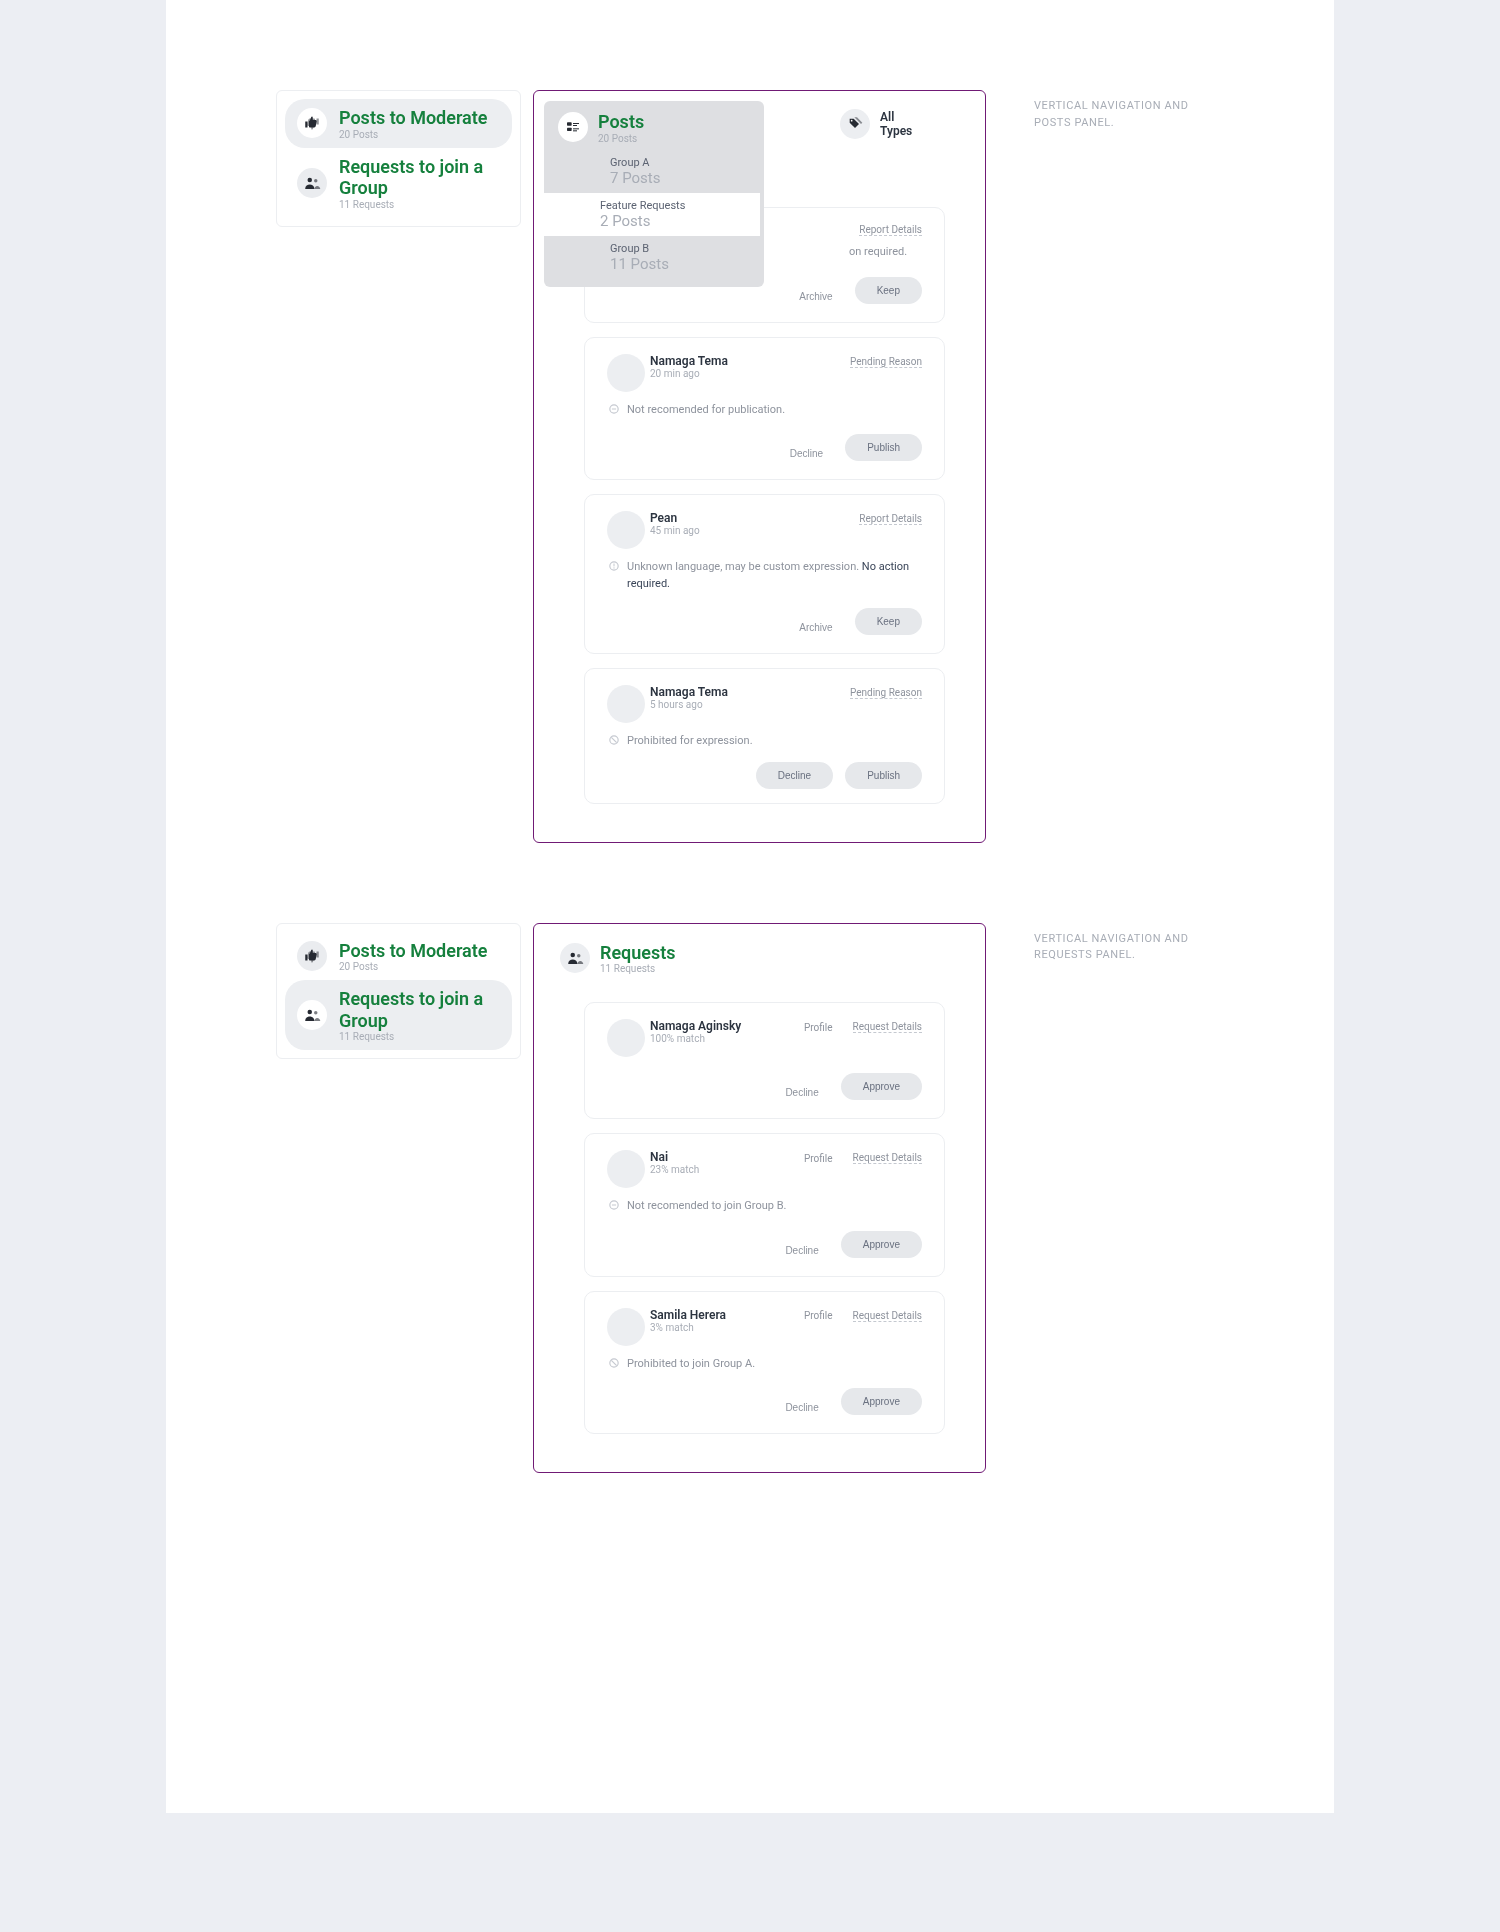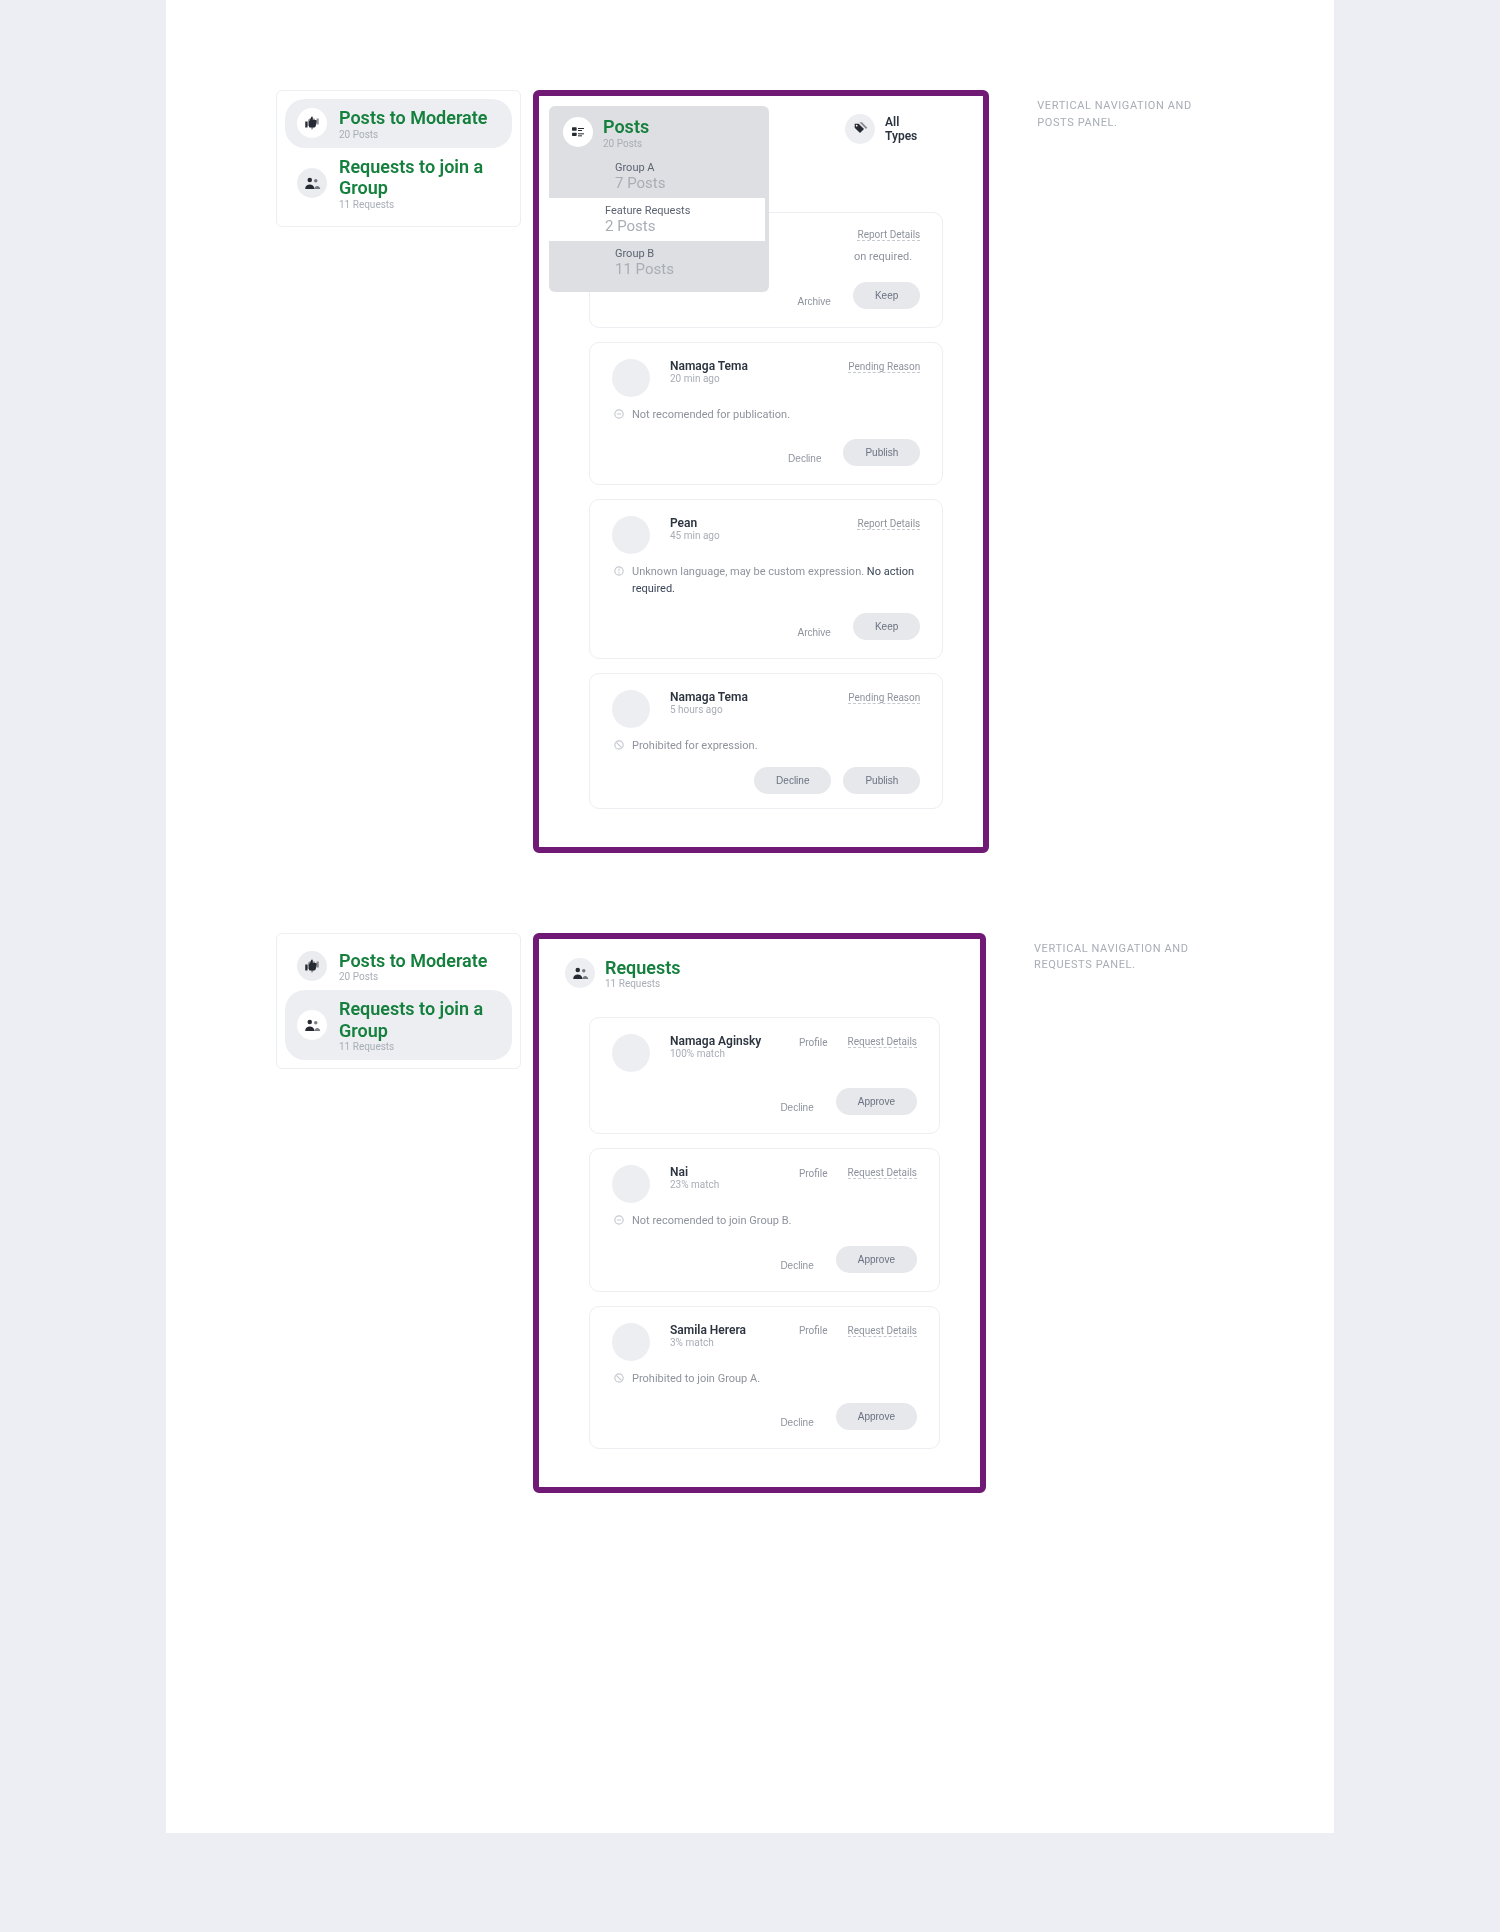--- a/index.html
+++ b/index.html
@@ -32,21 +32,21 @@
   width: 245px;
   background: #fff;
   border: 1px solid #eceef1;
   border-radius: 6px;
   padding: 8px;
   flex-shrink: 0;
 }
 .main-panel {
   flex: 1;
   background: #fff;
-  border: 6px solid #701a75;
+  border: 1px solid #701a75;
   border-radius: 6px;
   padding: 10px 16px 24px 16px;
   position: relative;
 }
 .side-caption {
   width: 190px;
   flex-shrink: 0;
   font-size: 11px;
   letter-spacing: 0.6px;
   color: #a8adb6;
@@ -137,21 +137,21 @@
   padding: 8px 10px;
 }
 .requests-head .nav-icon { background: #eceef1; }
 .card {
   border: 1px solid #eceef1;
   border-radius: 10px;
   padding: 16px 22px 14px 22px;
   margin: 14px 24px 14px 34px;
   position: relative;
 }
-.card-head { display: flex; gap: 20px; align-items: flex-start; justify-content: center; }
+.card-head { display: flex; gap: 5px; align-items: flex-start; justify-content: center; }
 .avatar {
   width: 38px;
   height: 38px;
   border-radius: 50%;
   background: #eceef1;
   flex-shrink: 0;
 }
 .card-title { font-size: 12px; font-weight: 600; color: #2c3440; }
 .card-meta { font-size: 10px; color: #a8adb6; }
 .card-link {

